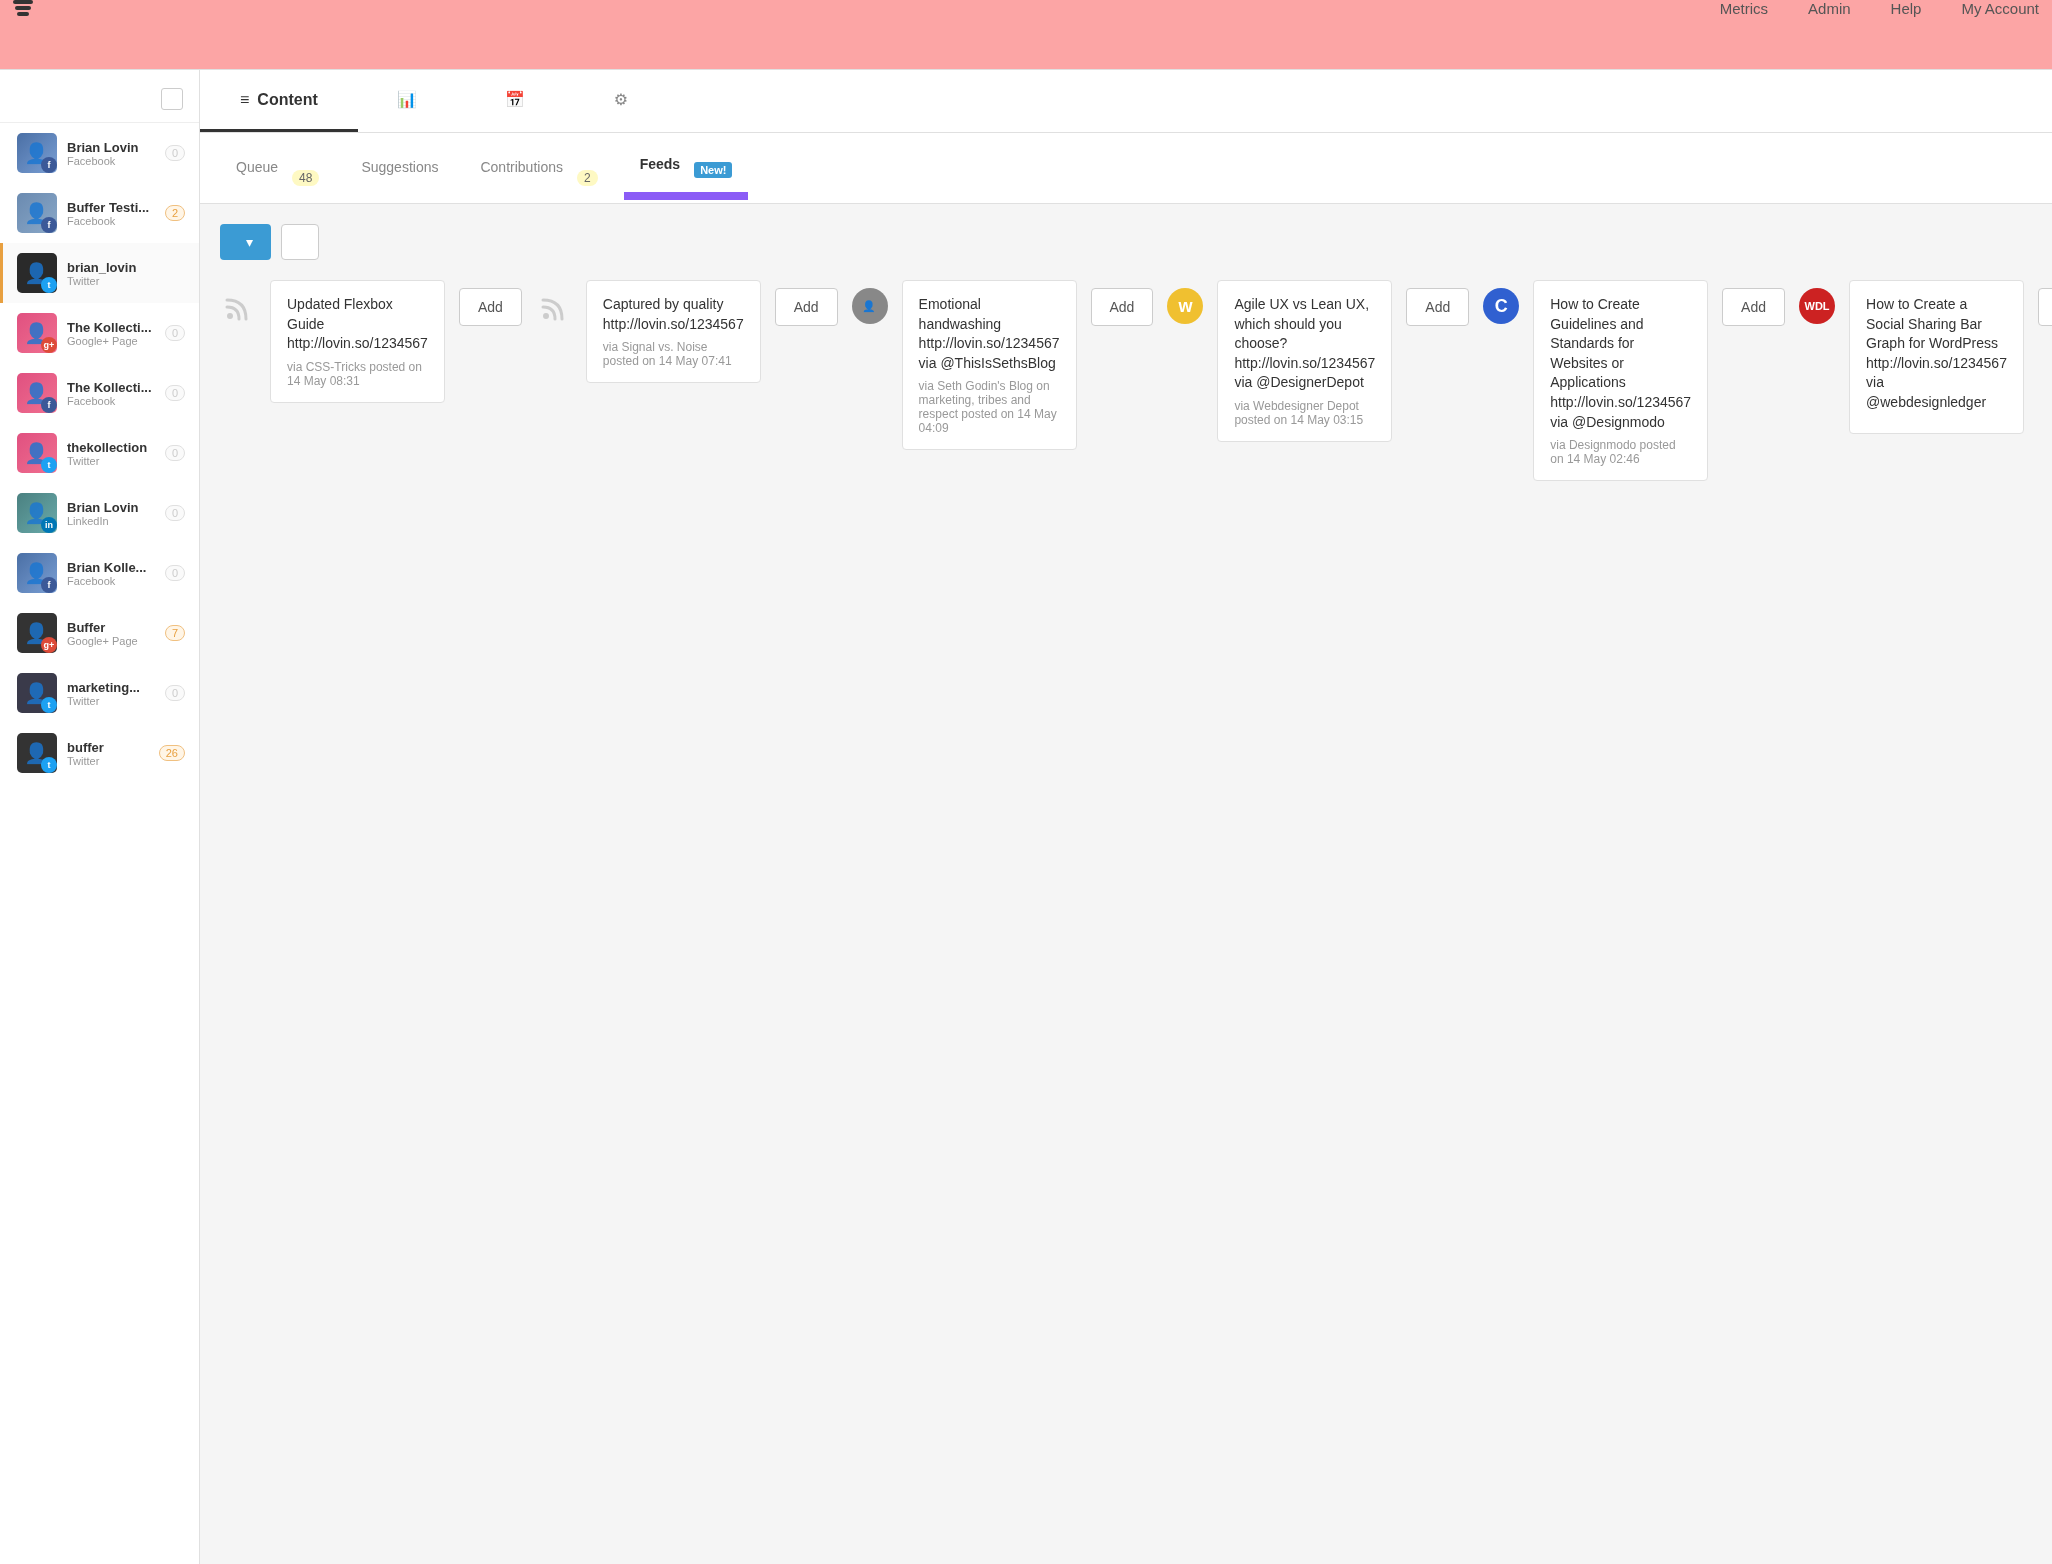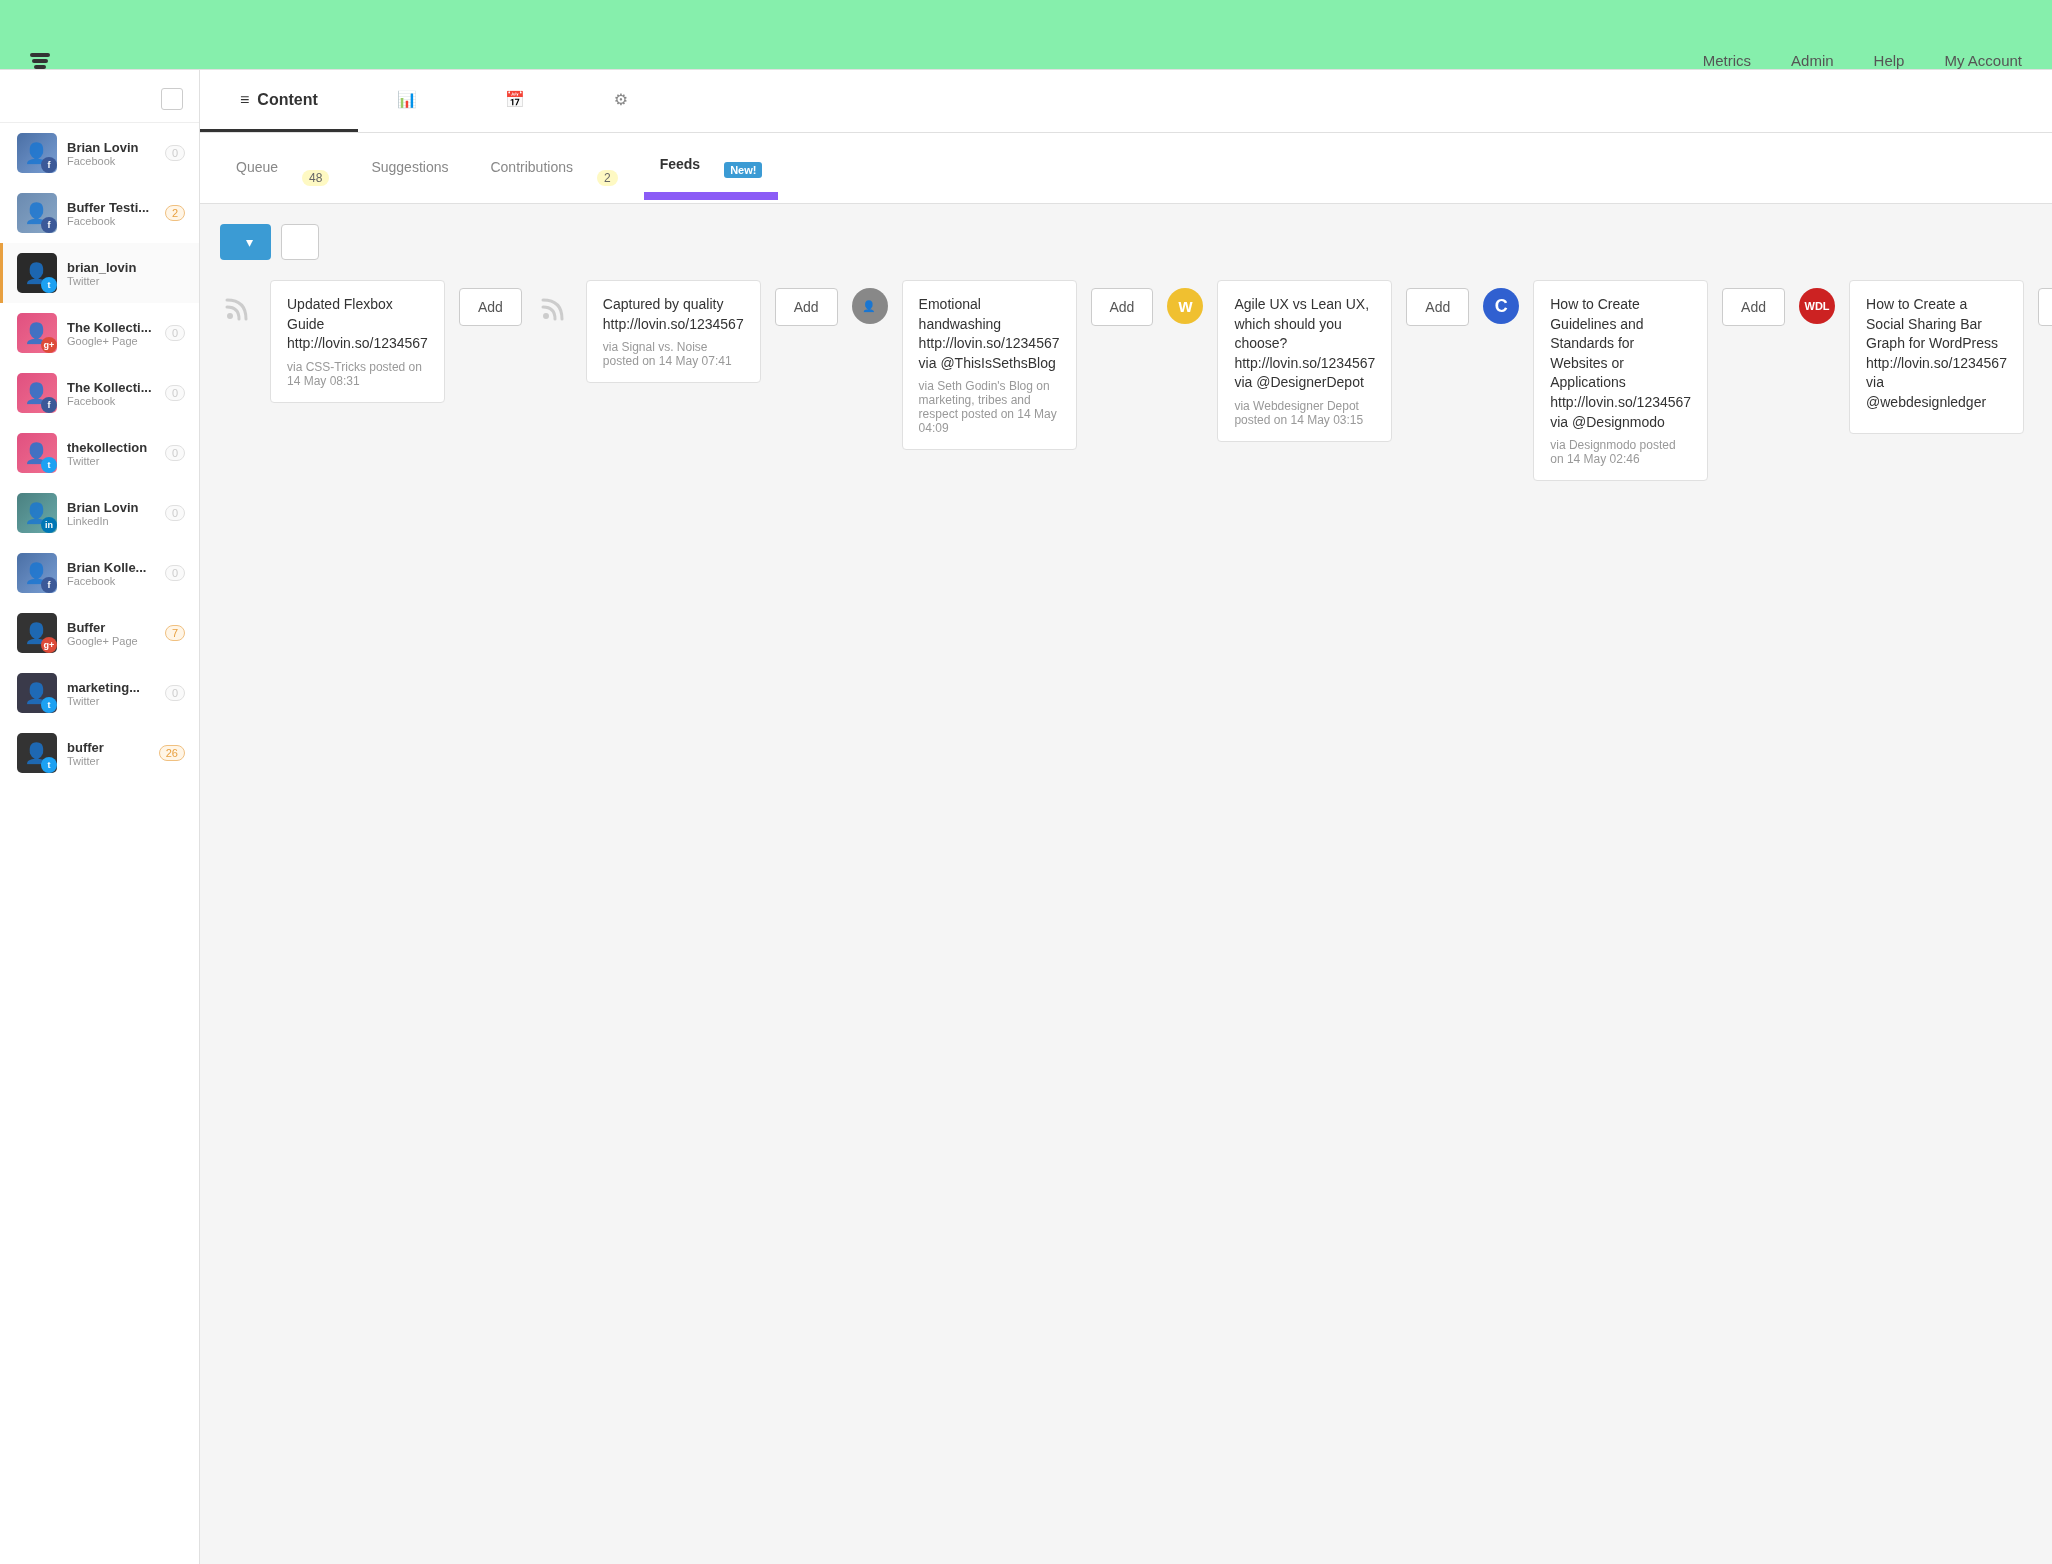--- a/index.html
+++ b/index.html
@@ -1,24 +1,24 @@
 <!DOCTYPE html>
 <html><head>
   <meta charset="utf-8">
   <style>
     * { box-sizing: border-box; margin: 0; padding: 0; }
     body { font-family: -apple-system, BlinkMacSystemFont, 'Segoe UI', Helvetica, Arial, sans-serif; background: #f5f5f5; color: #333; font-size: 14px; }
 
     
     .header {
-      background: #86efac;
+      background: #fca5a5;
       border-bottom: 1px solid #e0e0e0;
       display: flex;
-      align-items: flex-end;
-      padding: 0 30px;
+      align-items: flex-start;
+      padding: 0 13px;
       height: 70px;
       position: fixed;
       top: 0; left: 0; right: 0;
       z-index: 100;
     }
     .logo {
       display: flex;
       align-items: center;
       gap: 10px;
       font-size: 22px;
@@ -200,21 +200,21 @@
       gap: 10px;
     }
     .subtab {
       padding: 14px 16px;
       font-size: 14px;
       color: #888;
       cursor: pointer;
       border-bottom: 3px solid transparent;
       display: flex;
       align-items: center;
-      gap: 24px;
+      gap: 14px;
       text-align: center;
     }
     .subtab.active {
       color: #333;
       border-bottom: 8px solid #8b5cf6;
       font-weight: 600;
     }
     .subtab-badge {
       background: #fef9c3;
       border-radius: 10px;

